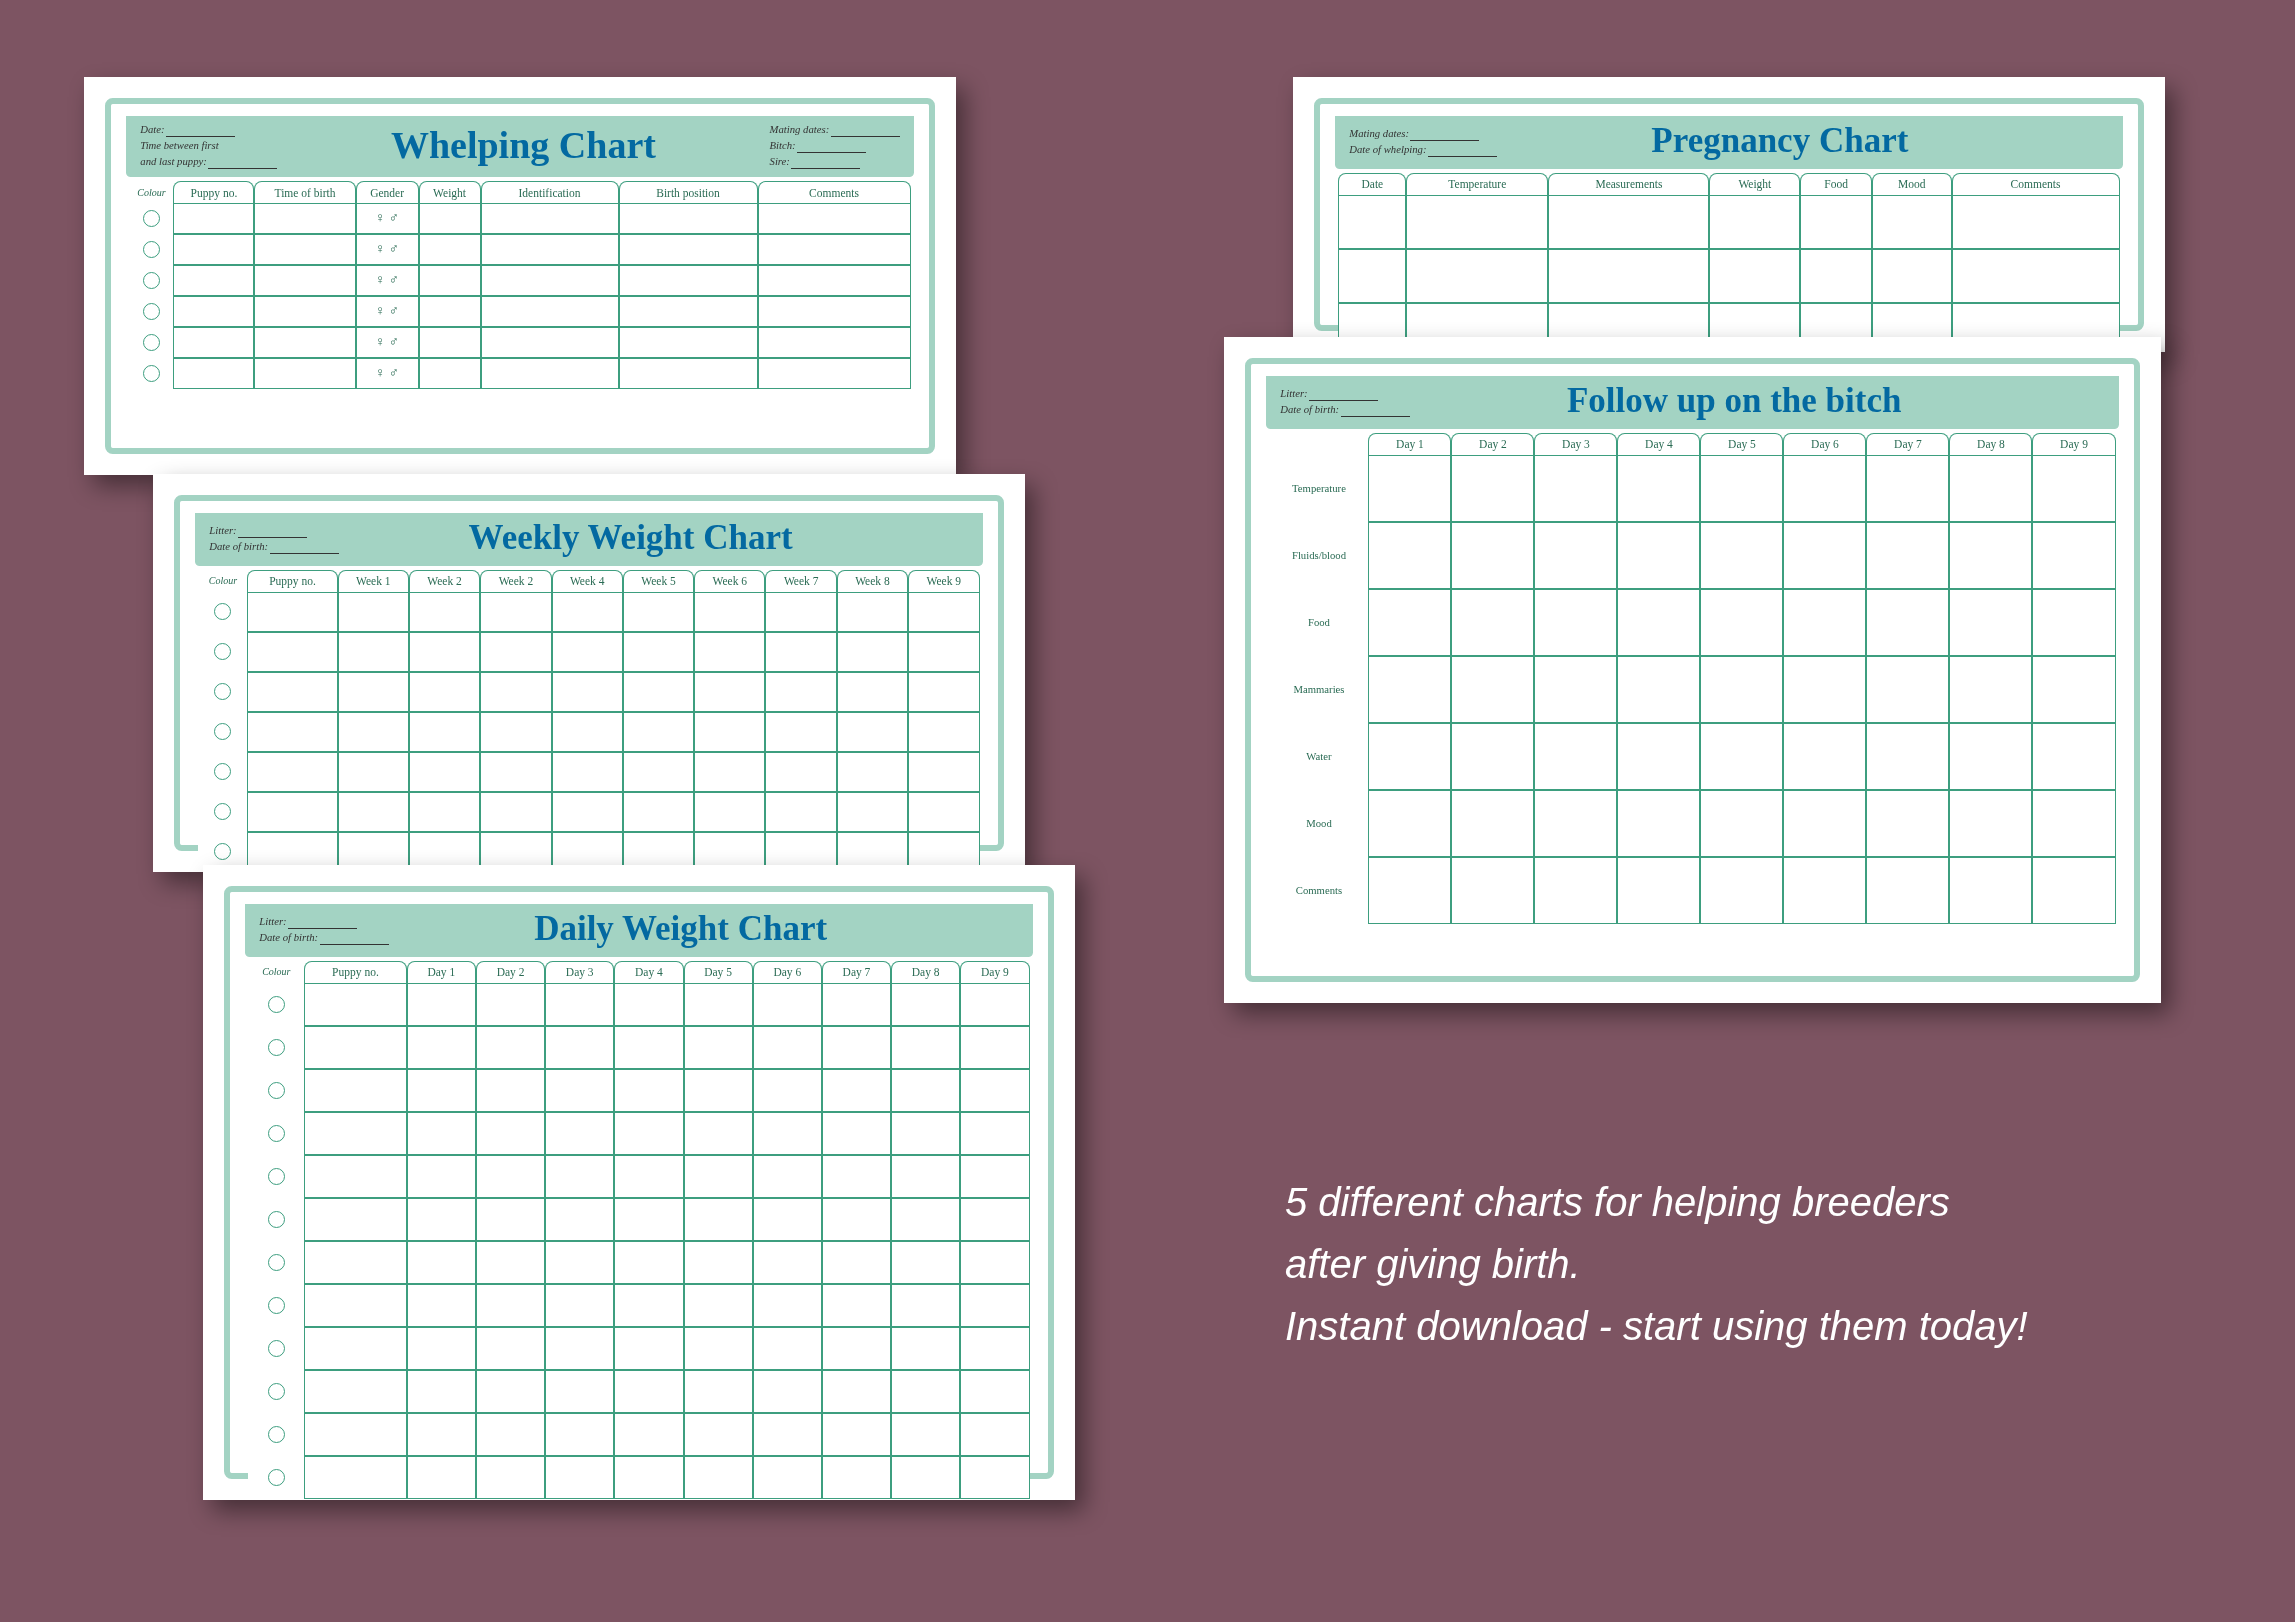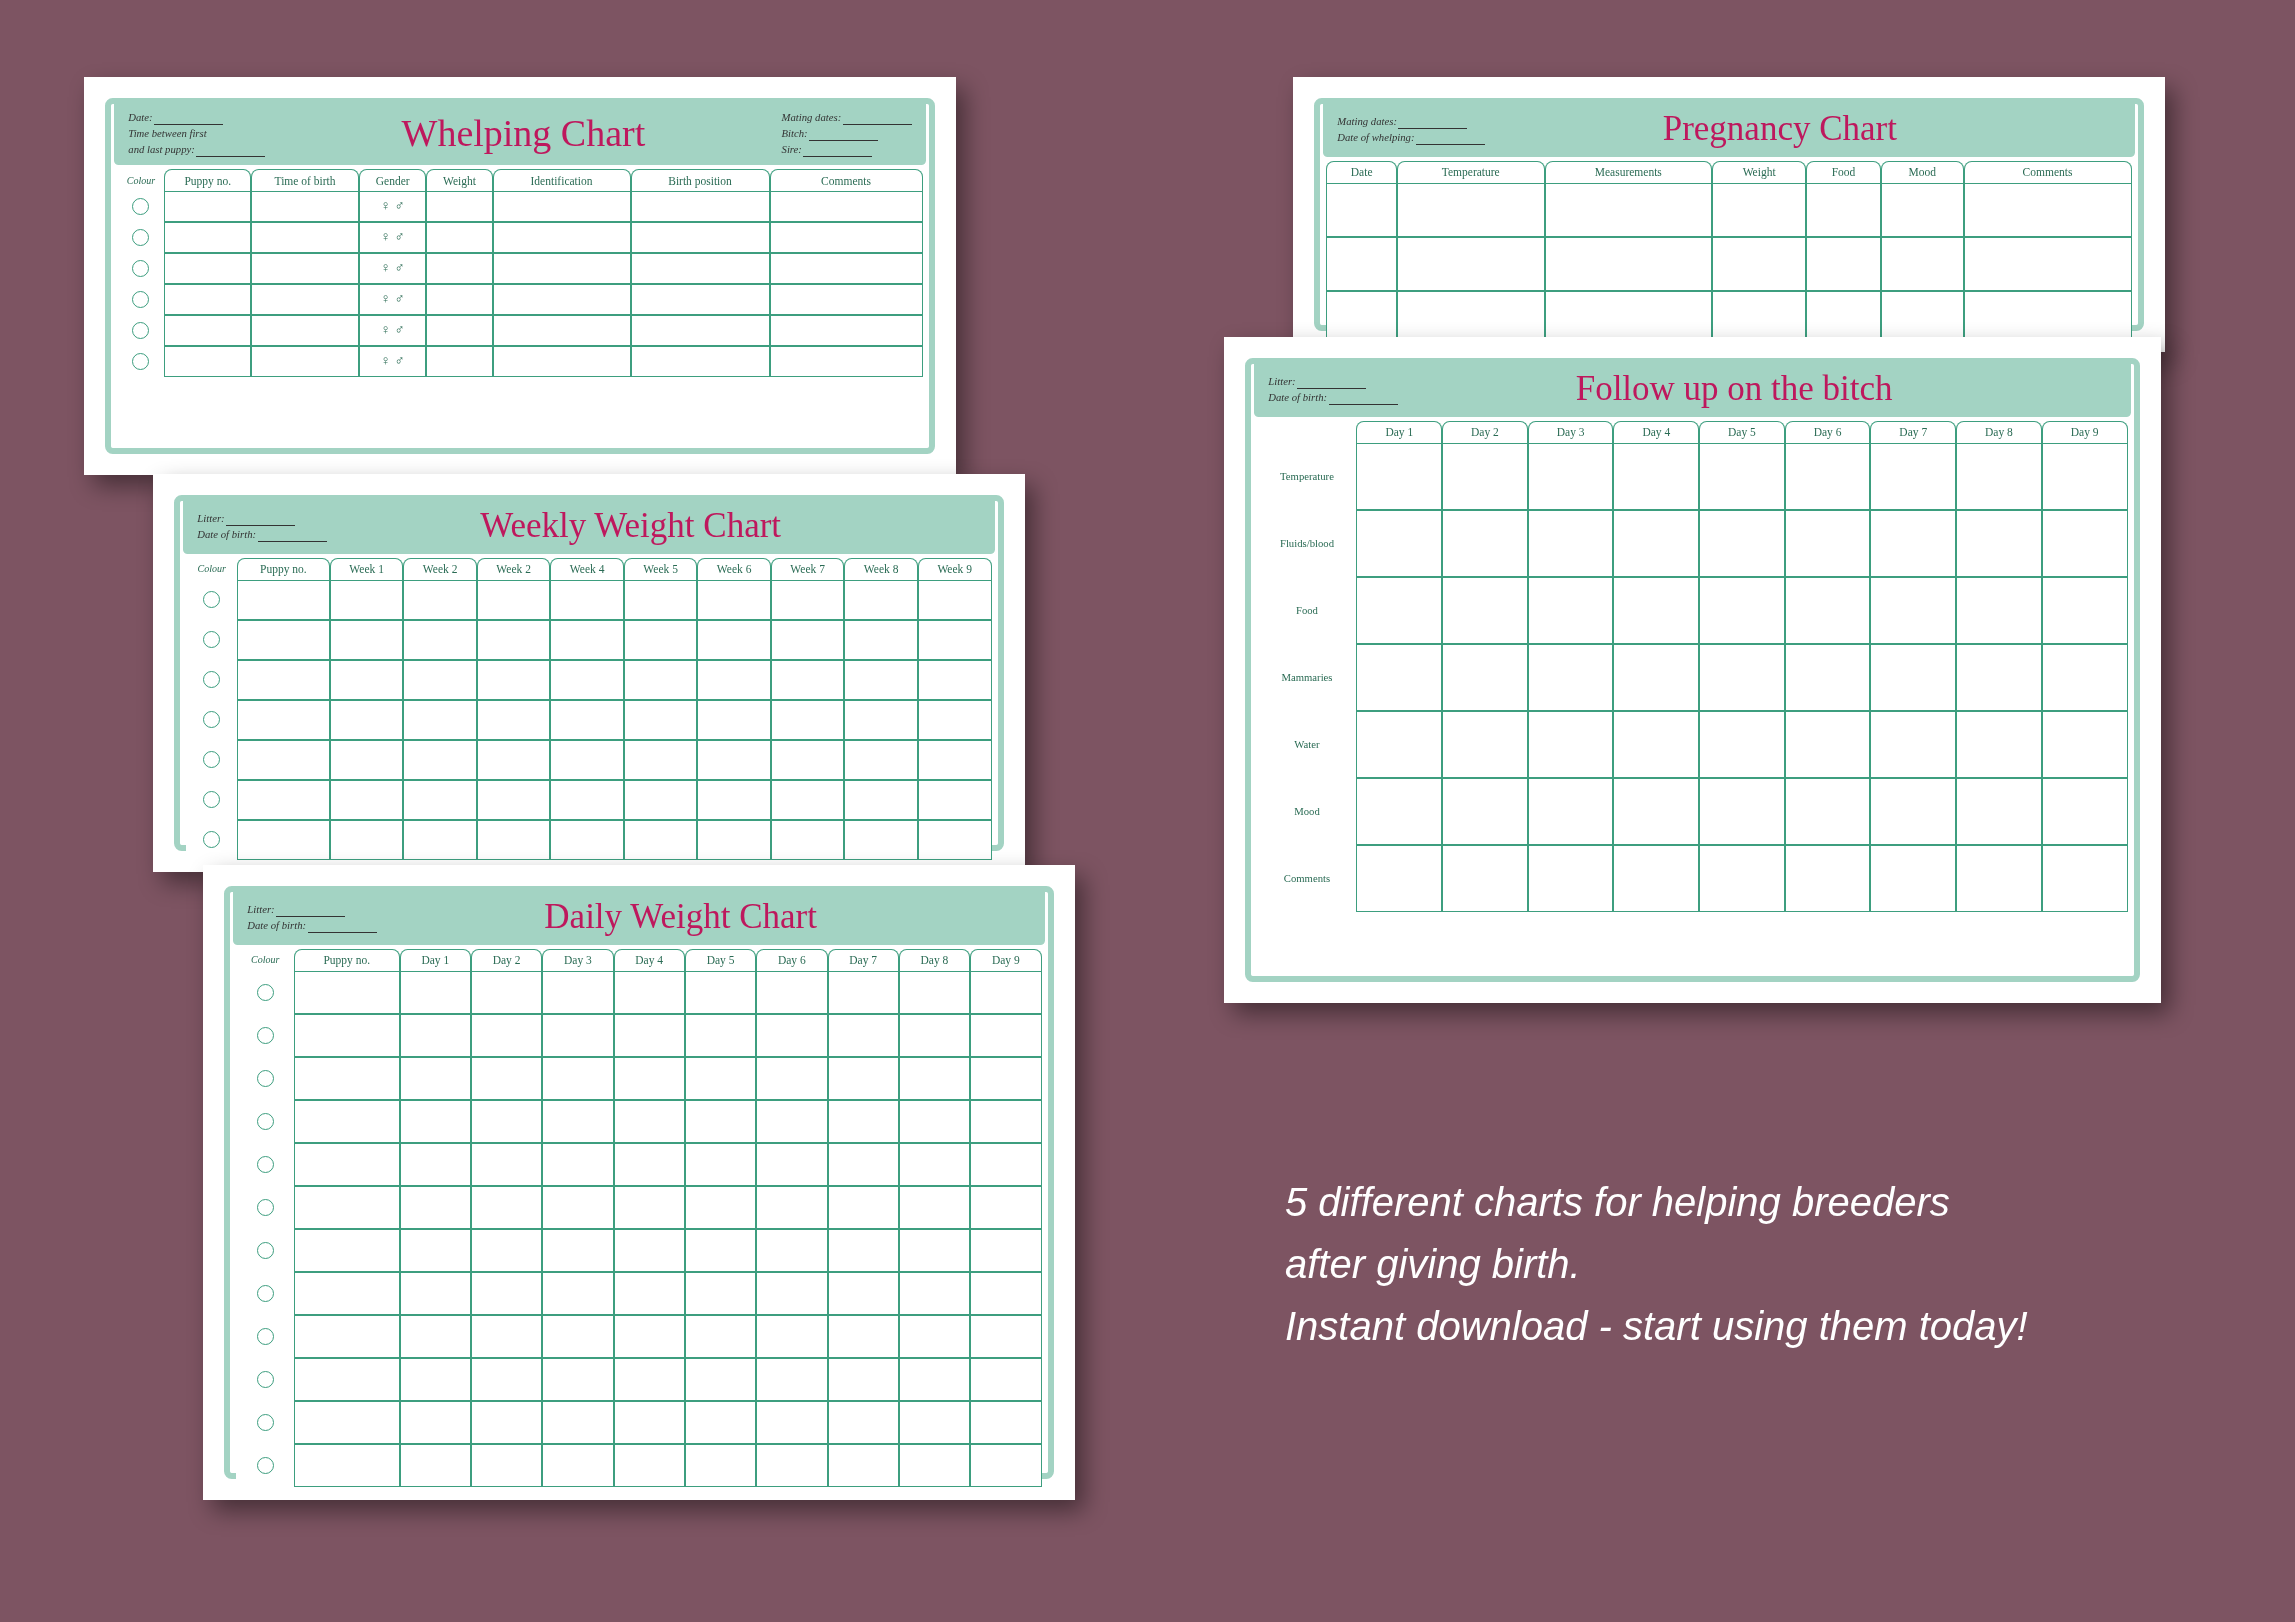--- a/index.html
+++ b/index.html
@@ -14,21 +14,21 @@
   .sheet {
     position: absolute;
     background: #fff;
     box-shadow: 9.2px 10.7px 23px rgba(0,0,0,0.45);
     padding: 21.4px;
   }
   .sheet-inner {
     border: 6.1px solid #a3d3c3;
     border-radius: 7.7px;
     height: 100%;
-    padding: 0;
+    padding: 12px;
     position: relative;
     background: #fff;
   }
   .header-bar {
     background: #a3d3c3;
     border-radius: 0 0 4.6px 4.6px;
     margin: 0 3.1px;
     padding: 4.6px 13.8px 7.7px 13.8px;
     display: flex;
     justify-content: space-between;
@@ -47,22 +47,22 @@
   .uline {
     display: inline-block;
     border-bottom: 0.8px solid #333;
     width: 69px;
     vertical-align: bottom;
     margin-left: 1.5px;
   }
   .title {
     font-family: 'Brush Script MT', cursive;
     font-size: 38px;
-    font-weight: normal;
-    color: #be185d;
+    font-weight: bold;
+    color: #0369a1;
     text-align: center;
     flex: 1;
   }
   .table-wrap {
     padding: 4.6px 6.1px 6.1px 6.1px;
   }
   table {
     border-collapse: separate;
     border-spacing: 0;
     width: 100%;

